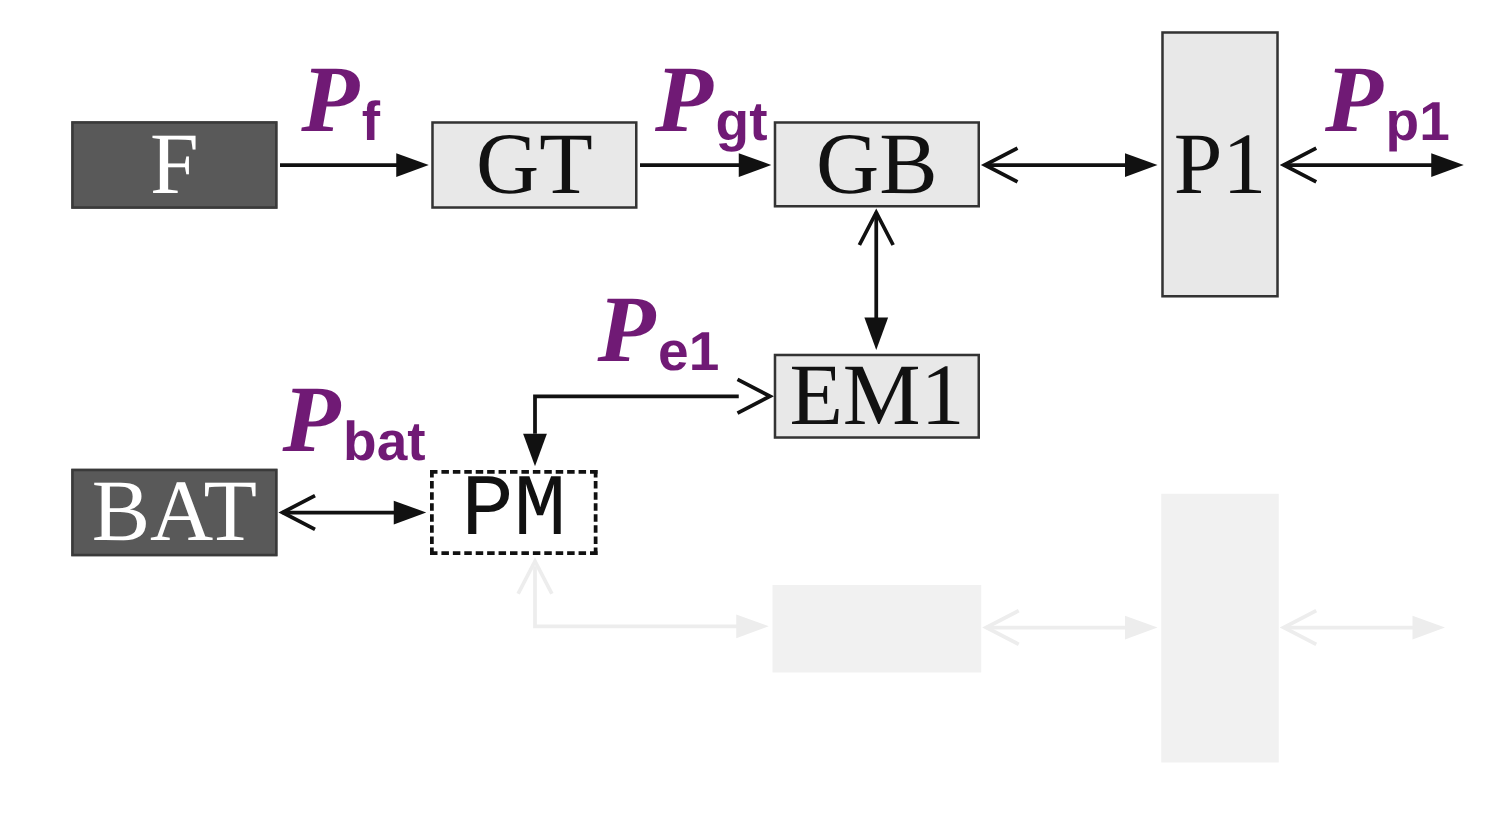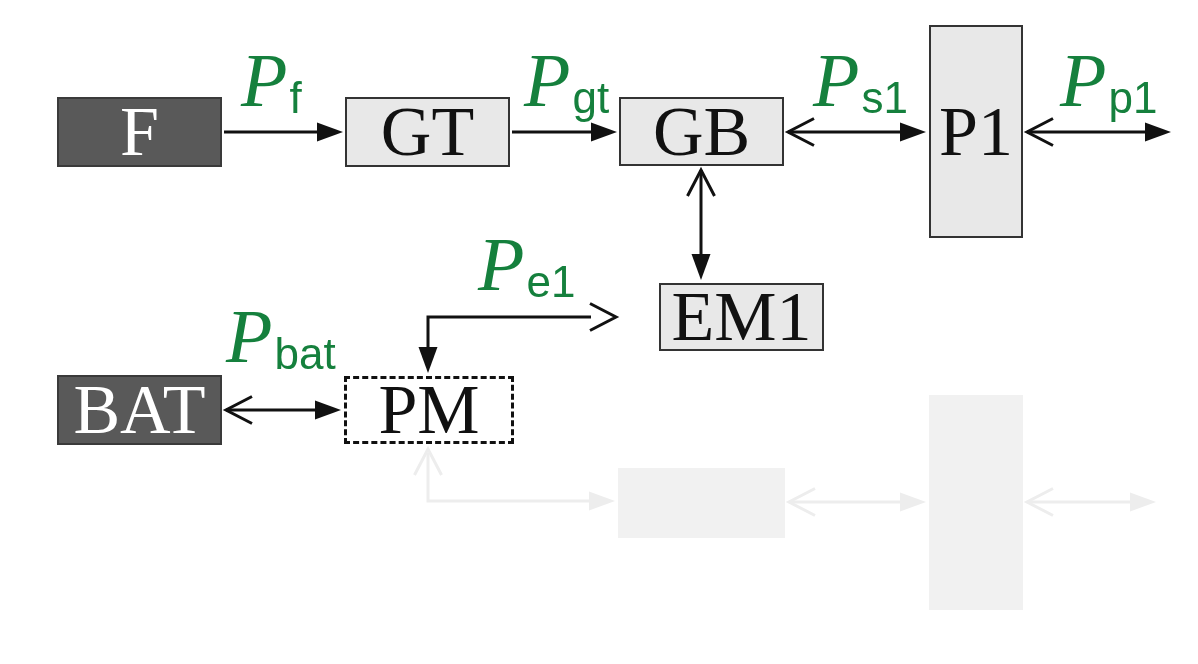--- a/index.html
+++ b/index.html
@@ -44,22 +44,23 @@
   .block-ghost {
     background: #f1f1f1;
     border: none;
   }
   .plabel {
     position: absolute;
     font-family: "Liberation Serif", serif;
     font-style: italic;
     font-size: 76px;
     line-height: 1;
-    color: #15803d;
+    color: #701a75;
     white-space: nowrap;
+    font-weight: bold;
   }
   .plabel .sub {
     font-style: normal;
     font-family: "Liberation Sans", sans-serif;
     font-size: 44px;
     vertical-align: -7px;
     margin-left: 2px;
   }
 </style>
 </head>
@@ -138,43 +139,40 @@
   </div>
 
   <div class="block block-light" style="left:619px; top:97px; width:165px; height:69px;">
     <span>GB</span>
   </div>
 
   <div class="block block-light" style="left:929px; top:25px; width:94px; height:213px;">
     <span>P1</span>
   </div>
 
-  <div class="block block-light" style="left:619px; top:283px; width:165px; height:68px;margin-left:40px;">
+  <div class="block block-light" style="left:619px; top:283px; width:165px; height:68px;">
     <span>EM1</span>
   </div>
 
-  <div class="block block-dashed" style="left:344px; top:376px; width:170px; height:68px;">
+  <div class="block block-dashed" style="left:344px; top:376px; width:134px; height:68px;font-family:Liberation Mono, monospace;">
     <span>PM</span>
   </div>
 
   <div class="block block-dark" style="left:57px; top:375px; width:165px; height:70px;">
     <span>BAT</span>
   </div>
 
   <div class="plabel" style="left:241px; top:42px;">
     <span>P</span><span class="sub">f</span>
   </div>
 
   <div class="plabel" style="left:524px; top:42px;text-align:center;">
     <span>P</span><span class="sub">gt</span>
   </div>
 
-  <div class="plabel" style="left:813px; top:42px;">
-    <span>P</span><span class="sub">s1</span>
-  </div>
 
   <div class="plabel" style="left:1060px; top:42px;">
     <span>P</span><span class="sub">p1</span>
   </div>
 
 
   <div class="plabel" style="left:478px; top:226px;text-align:right;">
     <span>P</span><span class="sub">e1</span>
   </div>
 

